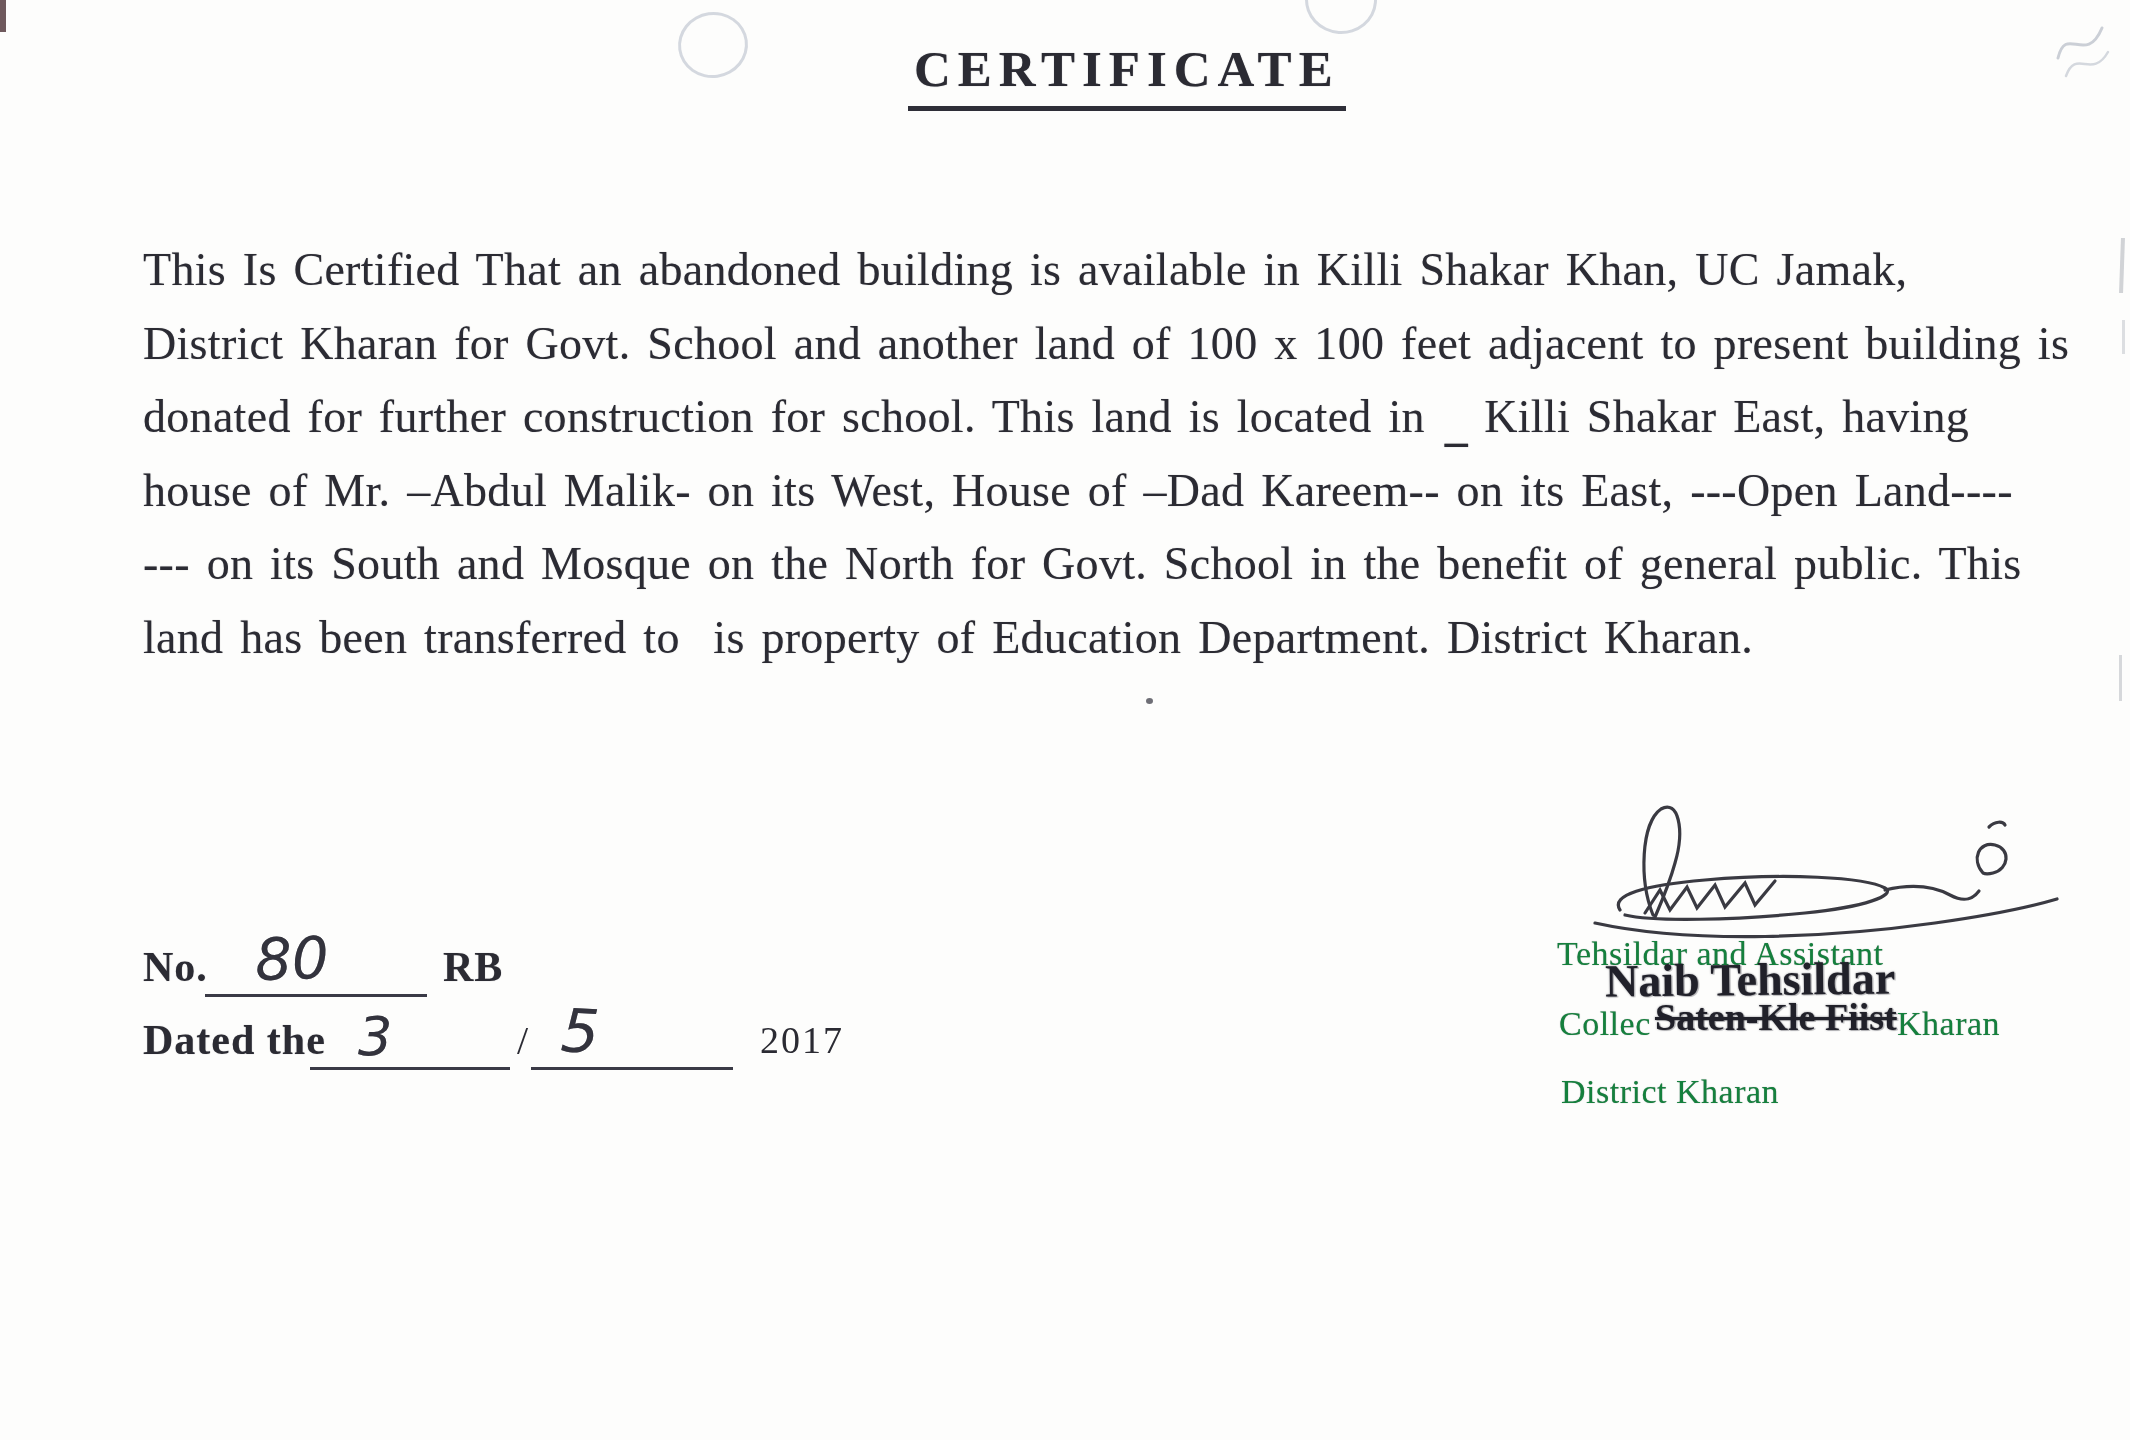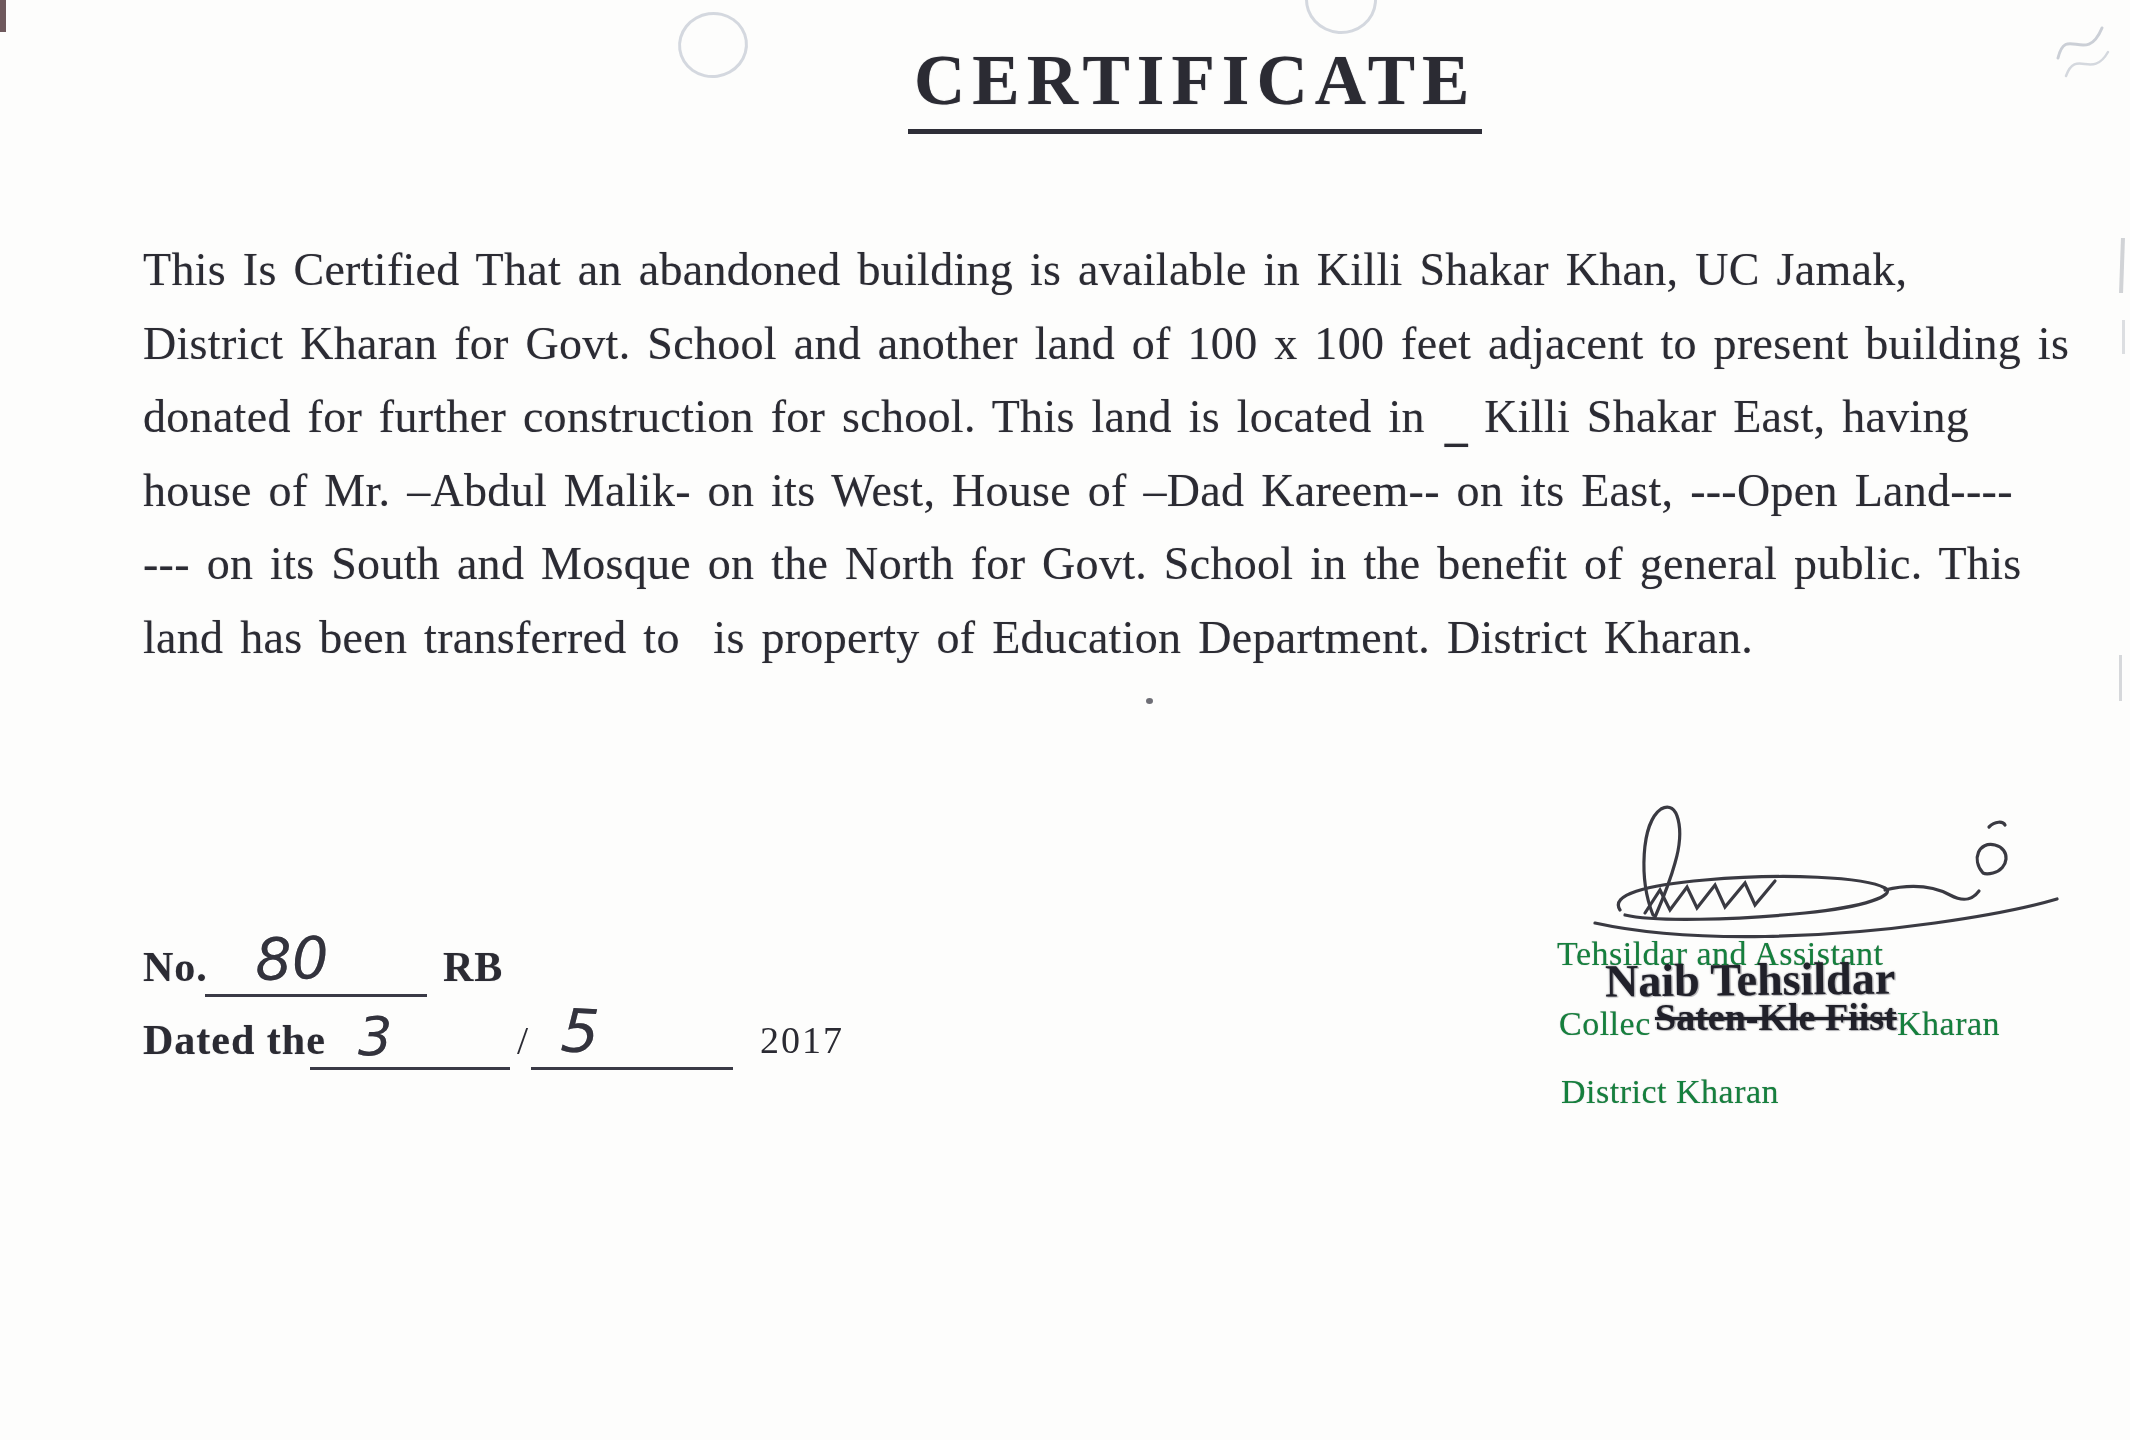--- a/index.html
+++ b/index.html
@@ -8,21 +8,21 @@
     width:2130px;height:1440px;
     background:#fdfdfc;
     overflow:hidden;
     font-family:"Liberation Serif", serif;
     color:#2b2b33;
   }
 
   
   .title{
     position:absolute;left:908px;top:40px;
-    font-size:71px;font-weight:700;letter-spacing:7px;
+    font-size:51px;font-weight:700;letter-spacing:7px;
     padding:0 6px 8px 6px;
     border-bottom:5px solid #2e2e38;
     text-shadow:0 0 1px rgba(40,40,50,.45);
   }
 
   
   .body-text{
     position:absolute;left:143px;top:233px;width:1995px;
     font-size:46px;line-height:73.5px;
     letter-spacing:.3px;word-spacing:5px;

